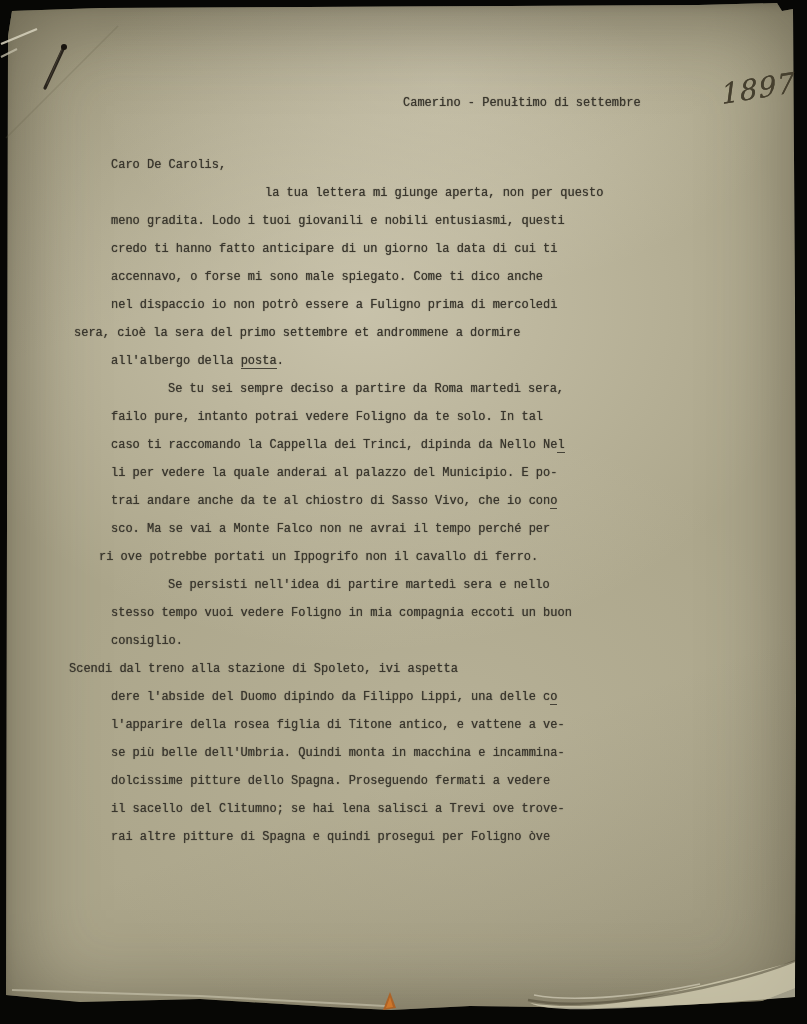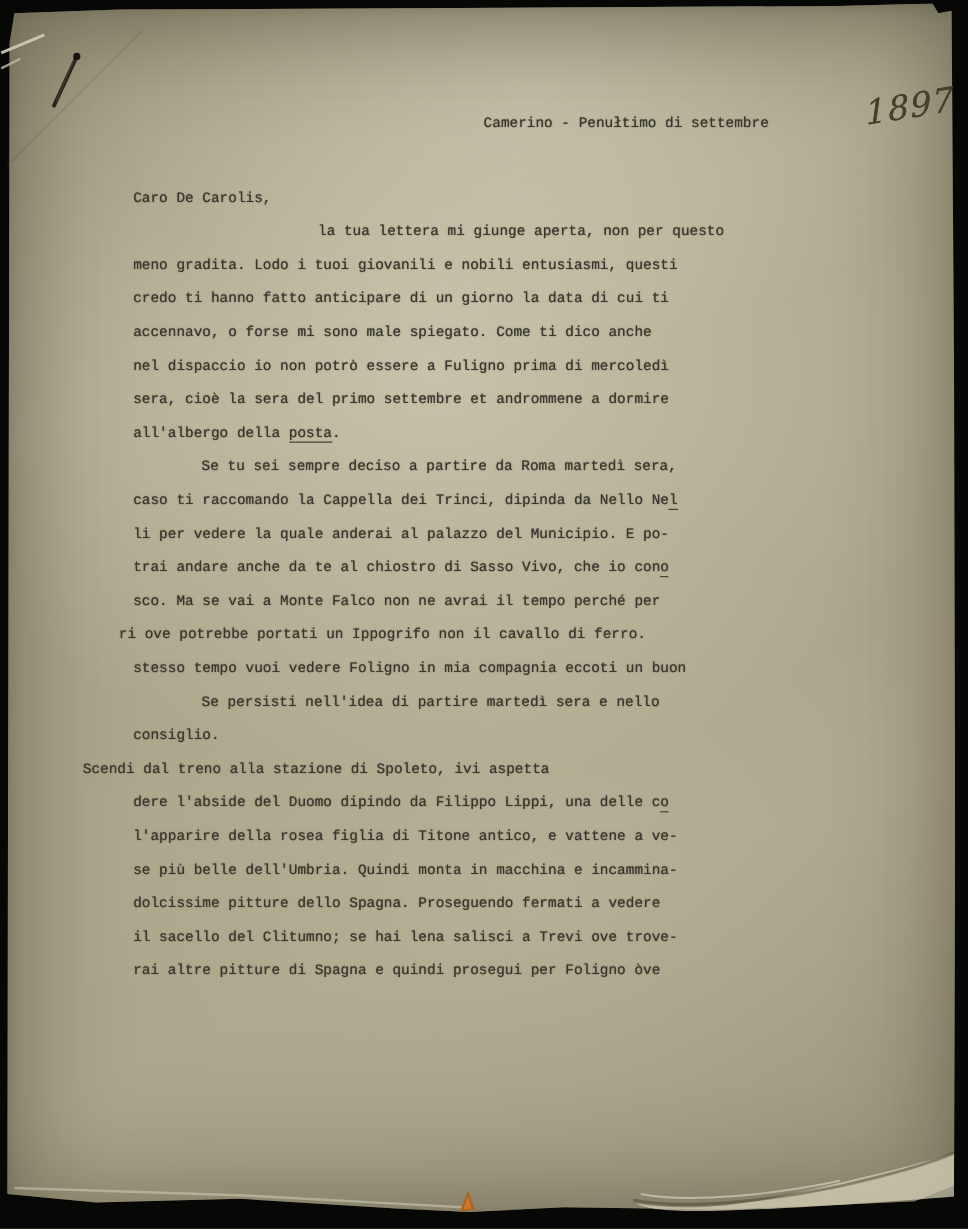--- a/index.html
+++ b/index.html
@@ -51,30 +51,31 @@
 
 <div class="paper">
   <div class="dateline tw">Camerino - Penułtimo di settembre</div>
   <div class="body-block">
       <div class="line tw" style="padding-left: 111px;"><span>Caro De Carolis,</span></div>
       <div class="line tw" style="padding-left: 265px;"><span>la tua lettera mi giunge aperta, non per questo</span></div>
       <div class="line tw" style="padding-left: 111px;"><span>meno gradita. Lodo i tuoi giovanili e nobili entusiasmi, questi</span></div>
       <div class="line tw" style="padding-left: 111px;"><span>credo ti hanno fatto anticipare di un giorno la data di cui ti</span></div>
       <div class="line tw" style="padding-left: 111px;"><span>accennavo, o forse mi sono male spiegato. Come ti dico anche</span></div>
       <div class="line tw" style="padding-left: 111px;"><span>nel dispaccio io non potrò essere a Fuligno prima di mercoledì</span></div>
-      <div class="line tw" style="padding-left: 111px;"><span>sera, cioè la sera del primo settembre et andrommene a dormire</span></div>
+      <div class="line tw" style="padding-left: 74px;"><span>sera, cioè la sera del primo settembre et andrommene a dormire</span></div>
       <div class="line tw" style="padding-left: 111px;"><span>all'albergo della </span><span class="u">posta</span><span>.</span></div>
       <div class="line tw" style="padding-left: 168px;"><span>Se tu sei sempre deciso a partire da Roma martedì sera,</span></div>
+      <div class="line tw" style="padding-left: 111px;"><span>failo pure, intanto potrai vedere Foligno da te solo. In tal</span></div>
       <div class="line tw" style="padding-left: 111px;"><span>caso ti raccomando la Cappella dei Trinci, dipinda da Nello Ne</span><span class="u">l</span></div>
       <div class="line tw" style="padding-left: 111px;"><span>li per vedere la quale anderai al palazzo del Municipio. E po-</span></div>
       <div class="line tw" style="padding-left: 111px;"><span>trai andare anche da te al chiostro di Sasso Vivo, che io con</span><span class="u">o</span></div>
       <div class="line tw" style="padding-left: 111px;"><span>sco. Ma se vai a Monte Falco non ne avrai il tempo perché per</span></div>
       <div class="line tw" style="padding-left: 99px;"><span>ri ove potrebbe portati un Ippogrifo non il cavallo di ferro.</span></div>
+      <div class="line tw" style="padding-left: 168px;"><span>Se persisti nell'idea di partire martedì sera e nello</span></div>
       <div class="line tw" style="padding-left: 111px;"><span>stesso tempo vuoi vedere Foligno in mia compagnia eccoti un buon</span></div>
-      <div class="line tw" style="padding-left: 168px;"><span>Se persisti nell'idea di partire martedì sera e nello</span></div>
       <div class="line tw" style="padding-left: 111px;"><span>consiglio.</span></div>
       <div class="line tw" style="padding-left: 69px;"><span>Scendi dal treno alla stazione di Spoleto, ivi aspetta</span></div>
       <div class="line tw" style="padding-left: 111px;"><span>dere l'abside del Duomo dipindo da Filippo Lippi, una delle c</span><span class="u">o</span></div>
       <div class="line tw" style="padding-left: 111px;"><span>l'apparire della rosea figlia di Titone antico, e vattene a ve-</span></div>
       <div class="line tw" style="padding-left: 111px;"><span>se più belle dell'Umbria. Quindi monta in macchina e incammina-</span></div>
       <div class="line tw" style="padding-left: 111px;"><span>dolcissime pitture dello Spagna. Proseguendo fermati a vedere</span></div>
       <div class="line tw" style="padding-left: 111px;"><span>il sacello del Clitumno; se hai lena salisci a Trevi ove trove-</span></div>
       <div class="line tw" style="padding-left: 111px;"><span>rai altre pitture di Spagna e quindi prosegui per Foligno òve</span></div>
     </div>
 </div>

